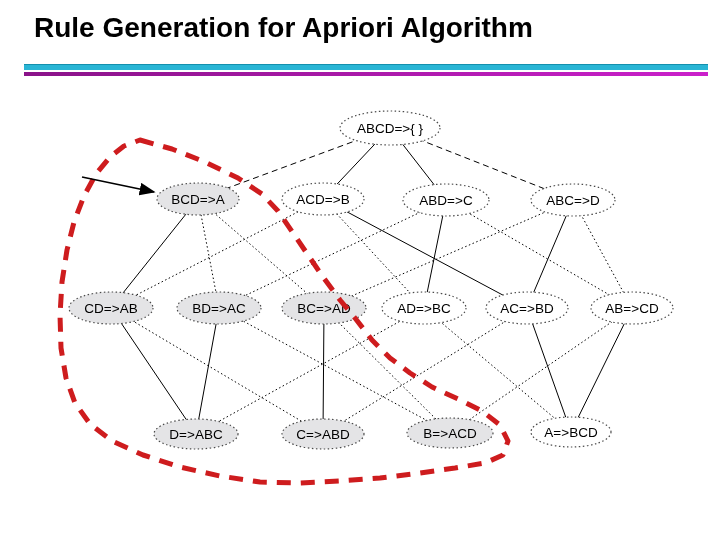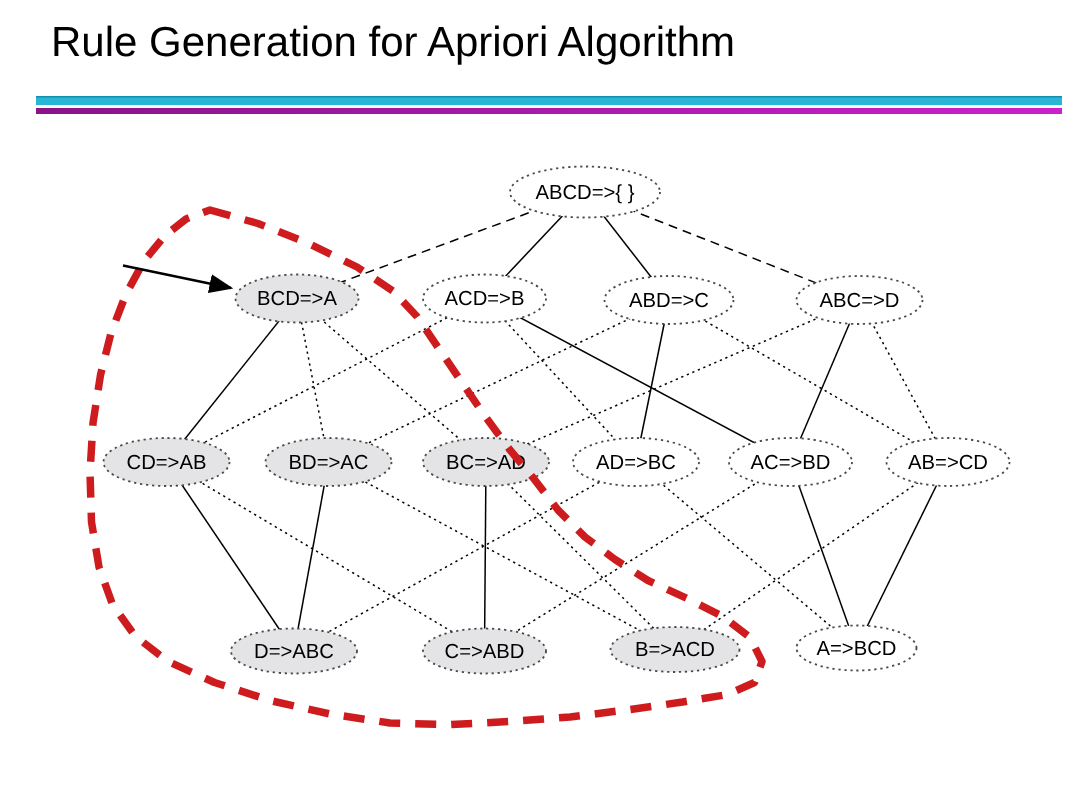--- a/index.html
+++ b/index.html
@@ -8,21 +8,21 @@
     width:720px;height:540px;
     background:#ffffff;
     overflow:hidden;
     font-family:"Liberation Sans", sans-serif;
   }
   .slide-title{
     position:absolute;
     left:34px;top:12px;
     margin:0;
     font-size:28px;
-    font-weight:normal;
+    font-weight:bold;
     color:#000000;
     letter-spacing:0px;
     white-space:nowrap;
   }
   .rule{position:absolute;left:24px;width:684px;}
   .rule-cyan{top:64px;height:5px;}
   .rule-purple{top:72px;height:4px;}
   .diagram-svg{position:absolute;left:0;top:0;}
   text.node-label{
     font-family:"Liberation Sans", sans-serif;

